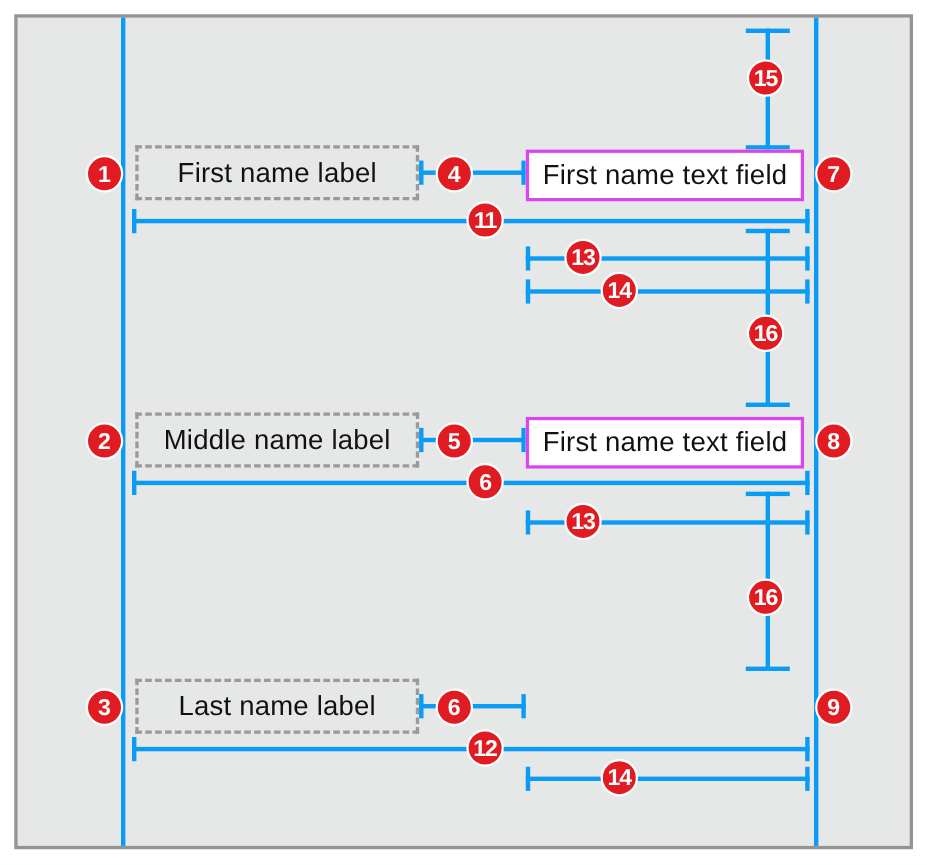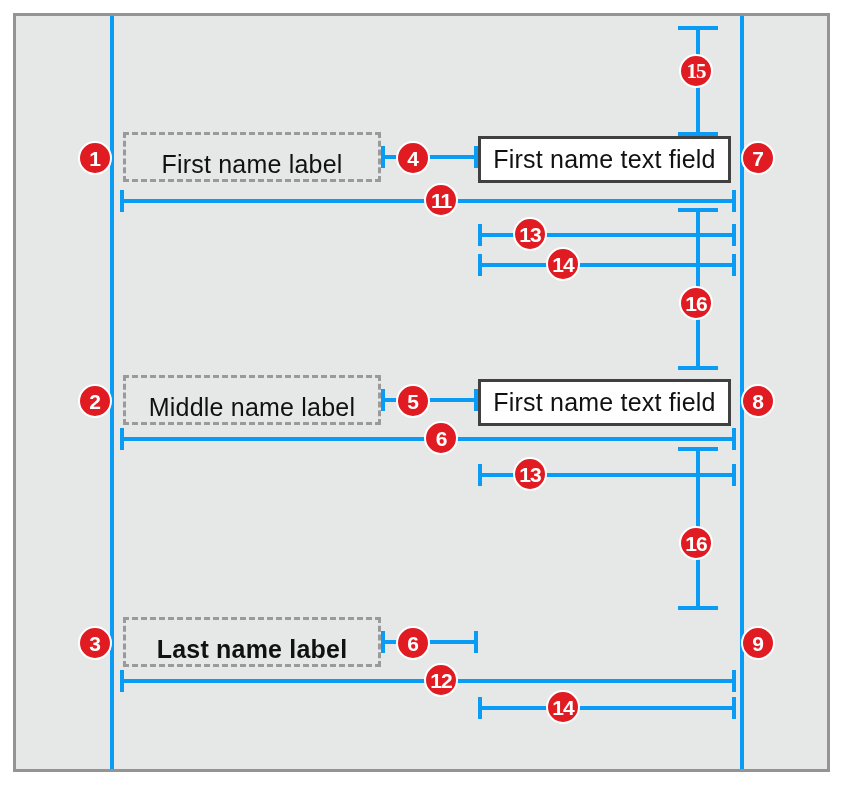--- a/index.html
+++ b/index.html
@@ -55,32 +55,32 @@
     height: 4px;
     width: 40px;
     background: #0a9cf5;
   }
   
   .label-box {
     position: absolute;
     box-sizing: border-box;
     border: 3px dashed #9a9a9a;
     display: flex;
-    align-items: flex-end;
+    align-items: center;
     justify-content: center;
     color: #111111;
     font-size: 25px;
     letter-spacing: .2px;
   }
   
   .text-field {
     position: absolute;
     box-sizing: border-box;
     background: #ffffff;
-    border: 3px solid #404040;
+    border: 3px solid #d946ef;
     display: flex;
     align-items: center;
     justify-content: center;
     color: #111111;
     font-size: 25px;
     letter-spacing: .2px;
   }
   
   .badge {
     position: absolute;
@@ -161,21 +161,21 @@
     <div class="cap-v" style="left:716px; top:412px;"></div>
 
     <div class="hline" style="left:462px; top:457px; width:258px;"></div>
     <div class="cap-v" style="left:462px; top:448px;"></div>
     <div class="cap-v" style="left:716px; top:448px;"></div>
 
     <div class="vline" style="left:680px; top:431px; height:163px;"></div>
     <div class="cap-h" style="left:662px; top:431px;"></div>
     <div class="cap-h" style="left:662px; top:590px;"></div>
 
-    <div class="label-box" style="left:107px; top:601px; width:258px; height:50px;font-weight:bold;">
+    <div class="label-box" style="left:107px; top:601px; width:258px; height:50px;">
       <span>Last name label</span>
     </div>
 
     <div class="hline" style="left:365px; top:624px; width:97px;"></div>
     <div class="cap-v" style="left:365px; top:615px;"></div>
     <div class="cap-v" style="left:458px; top:615px;"></div>
 
 
     <div class="hline" style="left:104px; top:663px; width:616px;"></div>
     <div class="cap-v" style="left:104px; top:654px;"></div>
@@ -244,21 +244,21 @@
     </div>
 
   <div class="badge wide" style="left:513px; top:457px;">
       <span>13</span>
     </div>
 
   <div class="badge wide" style="left:546px; top:690px;">
       <span>14</span>
     </div>
 
-  <div class="badge wide" style="left:679px; top:54px;font-family:Liberation Serif, serif;">
+  <div class="badge wide" style="left:679px; top:54px;">
       <span>15</span>
     </div>
 
   <div class="badge wide" style="left:679px; top:286px;justify-content:center;">
       <span>16</span>
     </div>
 
   <div class="badge wide" style="left:679px; top:526px;">
       <span>16</span>
     </div>

